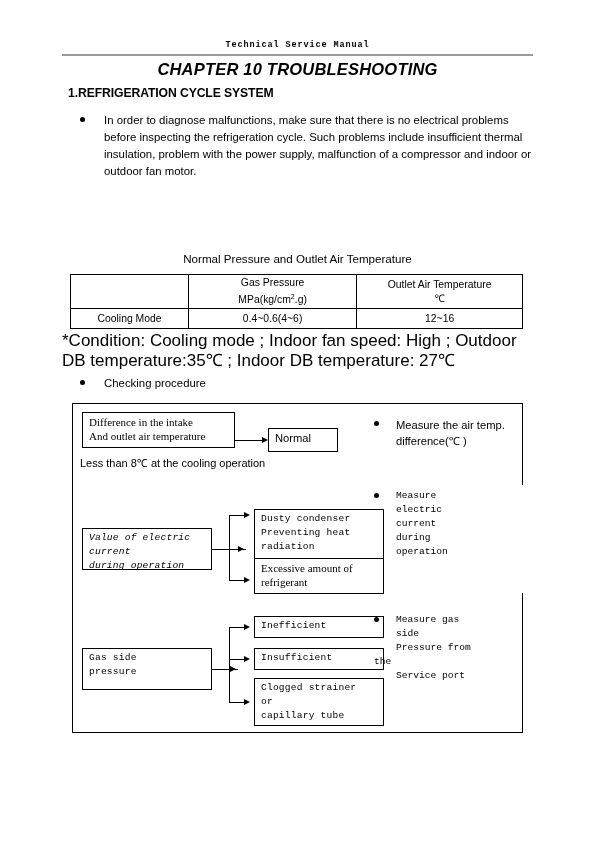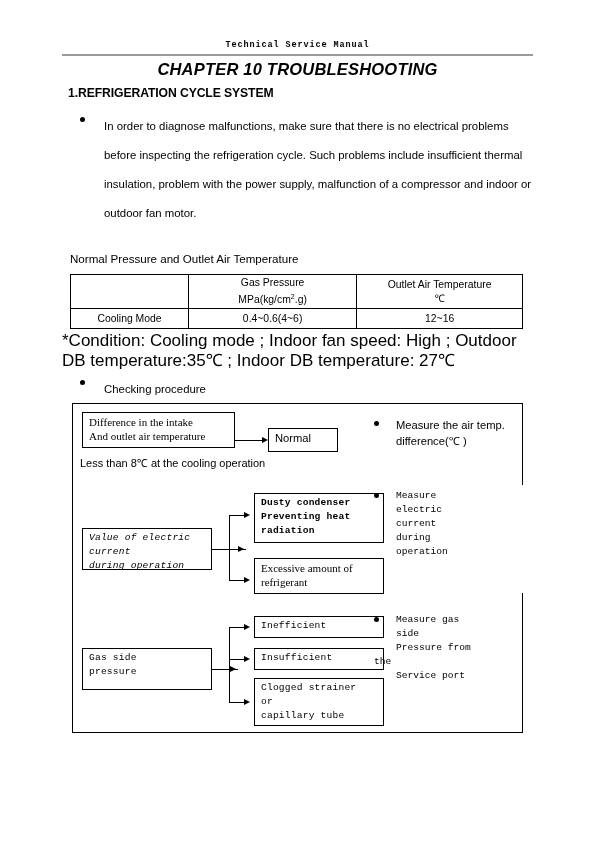--- a/index.html
+++ b/index.html
@@ -76,33 +76,34 @@
     top: 5px;
     width: 5px;
     height: 5px;
     border-radius: 50%;
     background: #000;
   }
   .bullet-text {
     display: block;
     margin-left: 24px;
     font-size: 11.4px;
-    line-height: 29px;
+    line-height: 17px;
   }
 
   #bullet-1 { left: 80px; top: 112px; width: 452px; }
   #bullet-2 { left: 80px; top: 192px; width: 452px; }
   #bullet-3 { left: 80px; top: 375px; width: 300px; }
 
   
   .table-caption {
     position: absolute;
     left: 70px;
     top: 252px;
     width: 455px;
+    text-align: center;
     font-size: 11.6px;
   }
   table.spec {
     position: absolute;
     left: 70px;
     top: 274px;
     width: 453px;
     border-collapse: collapse;
     font-size: 10.4px;
   }
@@ -166,21 +167,21 @@
     font-family: "Liberation Sans", sans-serif;
     font-size: 11.2px;
     line-height: 15px;
   }
 
   
   #node-difference { left: 10px;  top: 9px;   width: 153px; height: 36px; }
   #node-normal     { left: 196px; top: 25px;  width: 70px;  height: 24px; }
   #note-less-than  { position:absolute; left: 8px; top: 52px; font-size: 11px; font-family:"Liberation Sans",sans-serif; }
   #node-value      { left: 10px;  top: 125px; width: 130px; height: 42px; font-style: italic; }
-  #node-dusty      { left: 182px; top: 90px;  width: 130px; height: 50px; font-weight: bold; }
+  #node-dusty      { left: 182px; top: 106px;  width: 130px; height: 50px; }
   #node-excessive  { left: 182px; top: 155px; width: 130px; height: 36px; }
   #node-gas        { left: 10px;  top: 245px; width: 130px; height: 42px; }
   #node-ineff      { left: 182px; top: 213px; width: 130px; height: 22px; }
   #node-insuff     { left: 182px; top: 245px; width: 130px; height: 22px; }
   #node-clogged    { left: 182px; top: 275px; width: 130px; height: 48px; }
 
   
   .annot { position: absolute; }
   .annot .bullet-dot { top: 4px; }
   .annot .annot-text { display:block; margin-left: 22px; }

